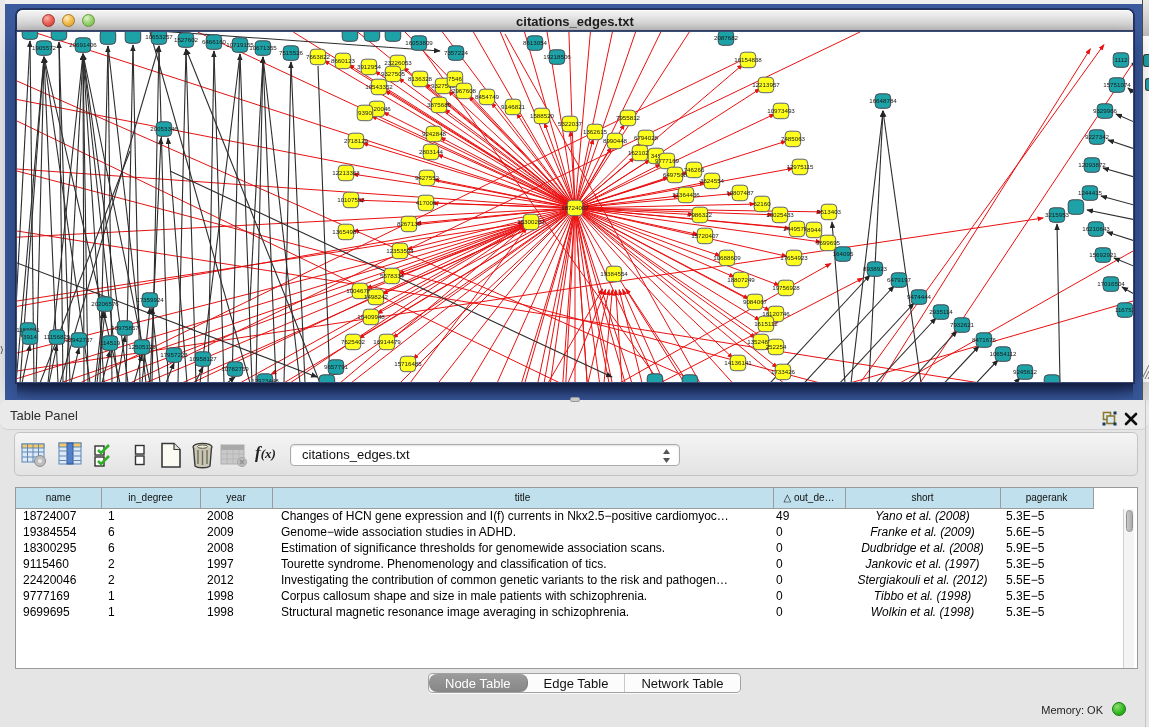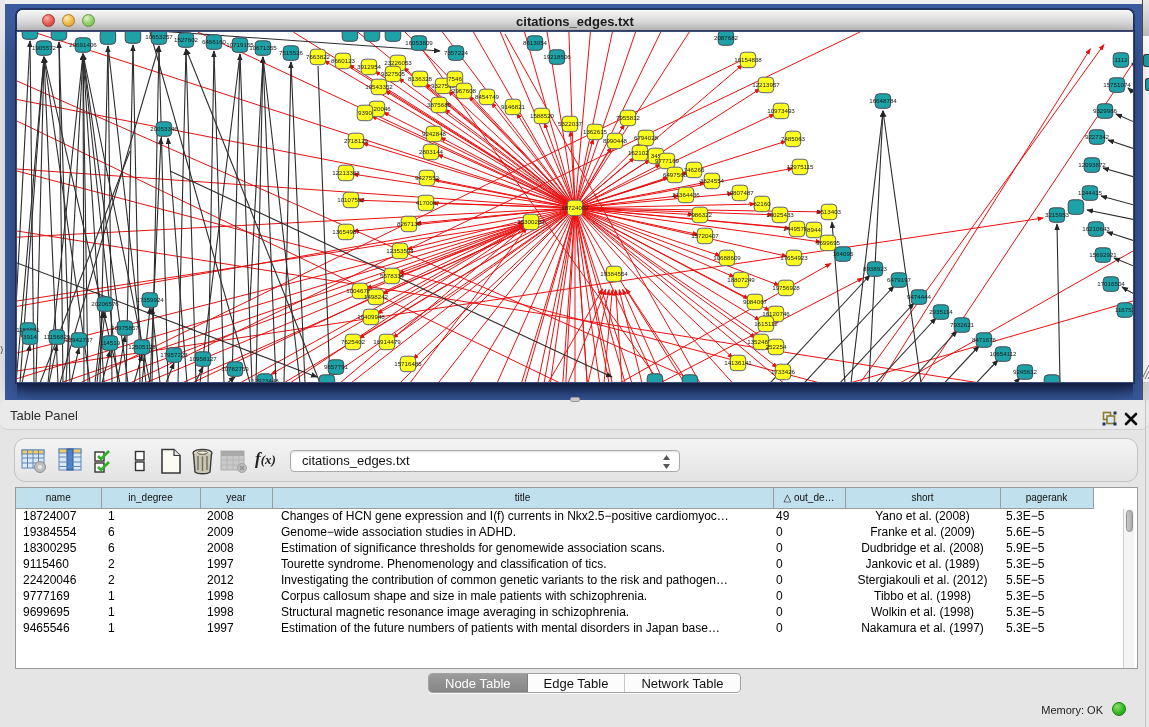--- a/index.html
+++ b/index.html
@@ -23,36 +23,36 @@
 #tlr{left:25px;background:radial-gradient(circle at 35% 30%,#ffb3aa,#ee6a5f 45%,#cf3a30);border:1px solid #a8352c;}
 #tly{left:45px;background:radial-gradient(circle at 35% 30%,#ffeec0,#f6c351 45%,#e09c2e);border:1px solid #ad7d23;}
 #tlg{left:65px;background:radial-gradient(circle at 35% 30%,#e0f6c8,#a0d877 45%,#74b647);border:1px solid #659b3c;}
 #canvas{position:absolute;left:17px;top:32px;width:1116px;height:350px;background:#fff;overflow:hidden;box-shadow:0 0 0 1px #3a4a78, 0 0 0 2px rgba(25,36,70,.8), 0 10px 22px rgba(5,12,40,.5);}
 
 #panel{position:absolute;left:0;top:400px;width:1149px;height:327px;background:#e5e5e5;}
 #panelbar{position:absolute;left:0;top:0;width:1149px;height:30px;background:#eaeaea;border-bottom:1px solid #d0d0d0;border-radius:8px;}
 #panelbar span{position:absolute;left:10px;top:8px;font-size:13px;color:#2e2e2e;}
 #splitdot{position:absolute;left:570px;top:-3px;width:10px;height:5px;background:#c9c9c9;border-radius:2px;border:1px solid #9a9a9a;}
 #pvline{position:absolute;left:1145px;top:0;width:1px;height:327px;background:#c4c4c4;}
-#toolrow{position:absolute;left:14px;top:38px;width:1124px;height:44px;background:linear-gradient(#f4f4f4,#e3e3e3);border:1px solid #c3c3c3;border-radius:11px;}
+#toolrow{position:absolute;left:14px;top:32px;width:1124px;height:44px;background:linear-gradient(#f4f4f4,#e3e3e3);border:1px solid #c3c3c3;border-radius:5px;}
 .ticon{position:absolute;top:9px;}
 #combo{position:absolute;left:275px;top:11px;width:390px;height:22px;background:#fff;border:1px solid #ababab;border-radius:4px;font-size:13px;color:#111;line-height:20px;padding-left:11px;box-shadow:inset 0 1px 2px rgba(0,0,0,.12);}
 #combost{position:absolute;right:8px;top:3px;}
 #tablewrap{position:absolute;left:15px;top:87px;width:1123px;height:182px;background:#fff;border:1px solid #9a9a9a;overflow:hidden;}
 table{border-collapse:collapse;table-layout:fixed;width:1077px;font-size:12px;}
 th{background:#bfe0ec;border:1px solid #9c9c9c;border-top:none;height:20px;font-weight:400;font-size:10px;color:#111;padding:0;}
 th.c0{border-left:none;}
 td{height:16px;padding:0;white-space:nowrap;overflow:hidden;color:#000;}
-td.c0{padding-left:7px;}td.c1{padding-left:7px;}td.c2{padding-left:7px;}td.c3{padding-left:9px;}td.c4{padding-left:3px;}td.c5{text-align:center;}td.c6{padding-left:6px;}
+td.c0{padding-left:7px;}td.c1{padding-left:7px;}td.c2{padding-left:7px;}td.c3{padding-left:9px;}td.c4{padding-left:3px;}td.c5{text-align:center;font-style:italic;}td.c6{padding-left:6px;}
 col.c0{width:85px;}col.c1{width:99px;}col.c2{width:72px;}col.c3{width:501px;}col.c4{width:72px;}col.c5{width:155px;}col.c6{width:93px;}
 #vsb{position:absolute;left:1107px;top:21px;width:11px;height:161px;background:#f4f4f4;border-left:1px solid #d0d0d0;}
 #vsbth{position:absolute;left:1.5px;top:1px;width:7px;height:22px;background:linear-gradient(90deg,#c9c9c9,#ababab);border:1px solid #909090;border-radius:4px;}
 #tabs{position:absolute;left:428px;top:273px;height:20px;border:1px solid #a2a2a2;border-radius:4px;background:#fcfcfc;display:flex;overflow:hidden;box-shadow:0 1px 0 rgba(255,255,255,.8);}
 .tab{font-size:13px;line-height:19px;color:#111;padding:0 16px;border-right:1px solid #c9c9c9;}
-.tab.sel{background:linear-gradient(#9b9b9b,#868686);color:#fff;border-right:1px solid #7e7e7e;}
+.tab.sel{background:linear-gradient(#9b9b9b,#868686);color:#fff;border-right:1px solid #7e7e7e;border-radius:8px;}
 .tab:last-child{border-right:none;}
 #mem{position:absolute;right:46px;top:304px;font-size:11px;color:#1d1d1d;}
 #memdot{position:absolute;right:23px;top:302px;width:14px;height:14px;border-radius:50%;background:radial-gradient(circle at 35% 30%,#8be06a,#2fb520 60%,#1f9a12);border:1px solid #157a0c;}
 </style></head>
 <body>
 <div id="page">
  <div id="topstrip"></div>
  <div id="desk"></div>
  <div id="leftstrip"></div>
     <svg id="curl" width="5" height="8" viewBox="0 0 5 8">
@@ -691,21 +691,21 @@
               <td class="c4">0</td>
               <td class="c5">Dudbridge et al. (2008)</td>
               <td class="c6">5.9E−5</td>
             </tr>
 <tr>
               <td class="c0">9115460</td>
               <td class="c1">2</td>
               <td class="c2">1997</td>
               <td class="c3">Tourette syndrome. Phenomenology and classification of tics.</td>
               <td class="c4">0</td>
-              <td class="c5">Jankovic et al. (1989)</td>
+              <td class="c5">Jankovic et al. (1997)</td>
               <td class="c6">5.3E−5</td>
             </tr>
 <tr>
               <td class="c0">22420046</td>
               <td class="c1">2</td>
               <td class="c2">2012</td>
               <td class="c3">Investigating the contribution of common genetic variants to the risk and pathogen…</td>
               <td class="c4">0</td>
               <td class="c5">Stergiakouli et al. (2012)</td>
               <td class="c6">5.5E−5</td>
@@ -721,29 +721,20 @@
             </tr>
 <tr>
               <td class="c0">9699695</td>
               <td class="c1">1</td>
               <td class="c2">1998</td>
               <td class="c3">Structural magnetic resonance image averaging in schizophrenia.</td>
               <td class="c4">0</td>
               <td class="c5">Wolkin et al. (1998)</td>
               <td class="c6">5.3E−5</td>
             </tr>
-<tr>
-              <td class="c0">9465546</td>
-              <td class="c1">1</td>
-              <td class="c2">1997</td>
-              <td class="c3">Estimation of the future numbers of patients with mental disorders in Japan base…</td>
-              <td class="c4">0</td>
-              <td class="c5">Nakamura et al. (1997)</td>
-              <td class="c6">5.3E−5</td>
-            </tr>
    </tbody>
         </table>
    <div id="vsb">
           <div id="vsbth"></div>
         </div>
   </div>
   <div id="tabs">
         <div class="tab sel">Node Table</div>
         <div class="tab">Edge Table</div>
         <div class="tab">Network Table</div>

